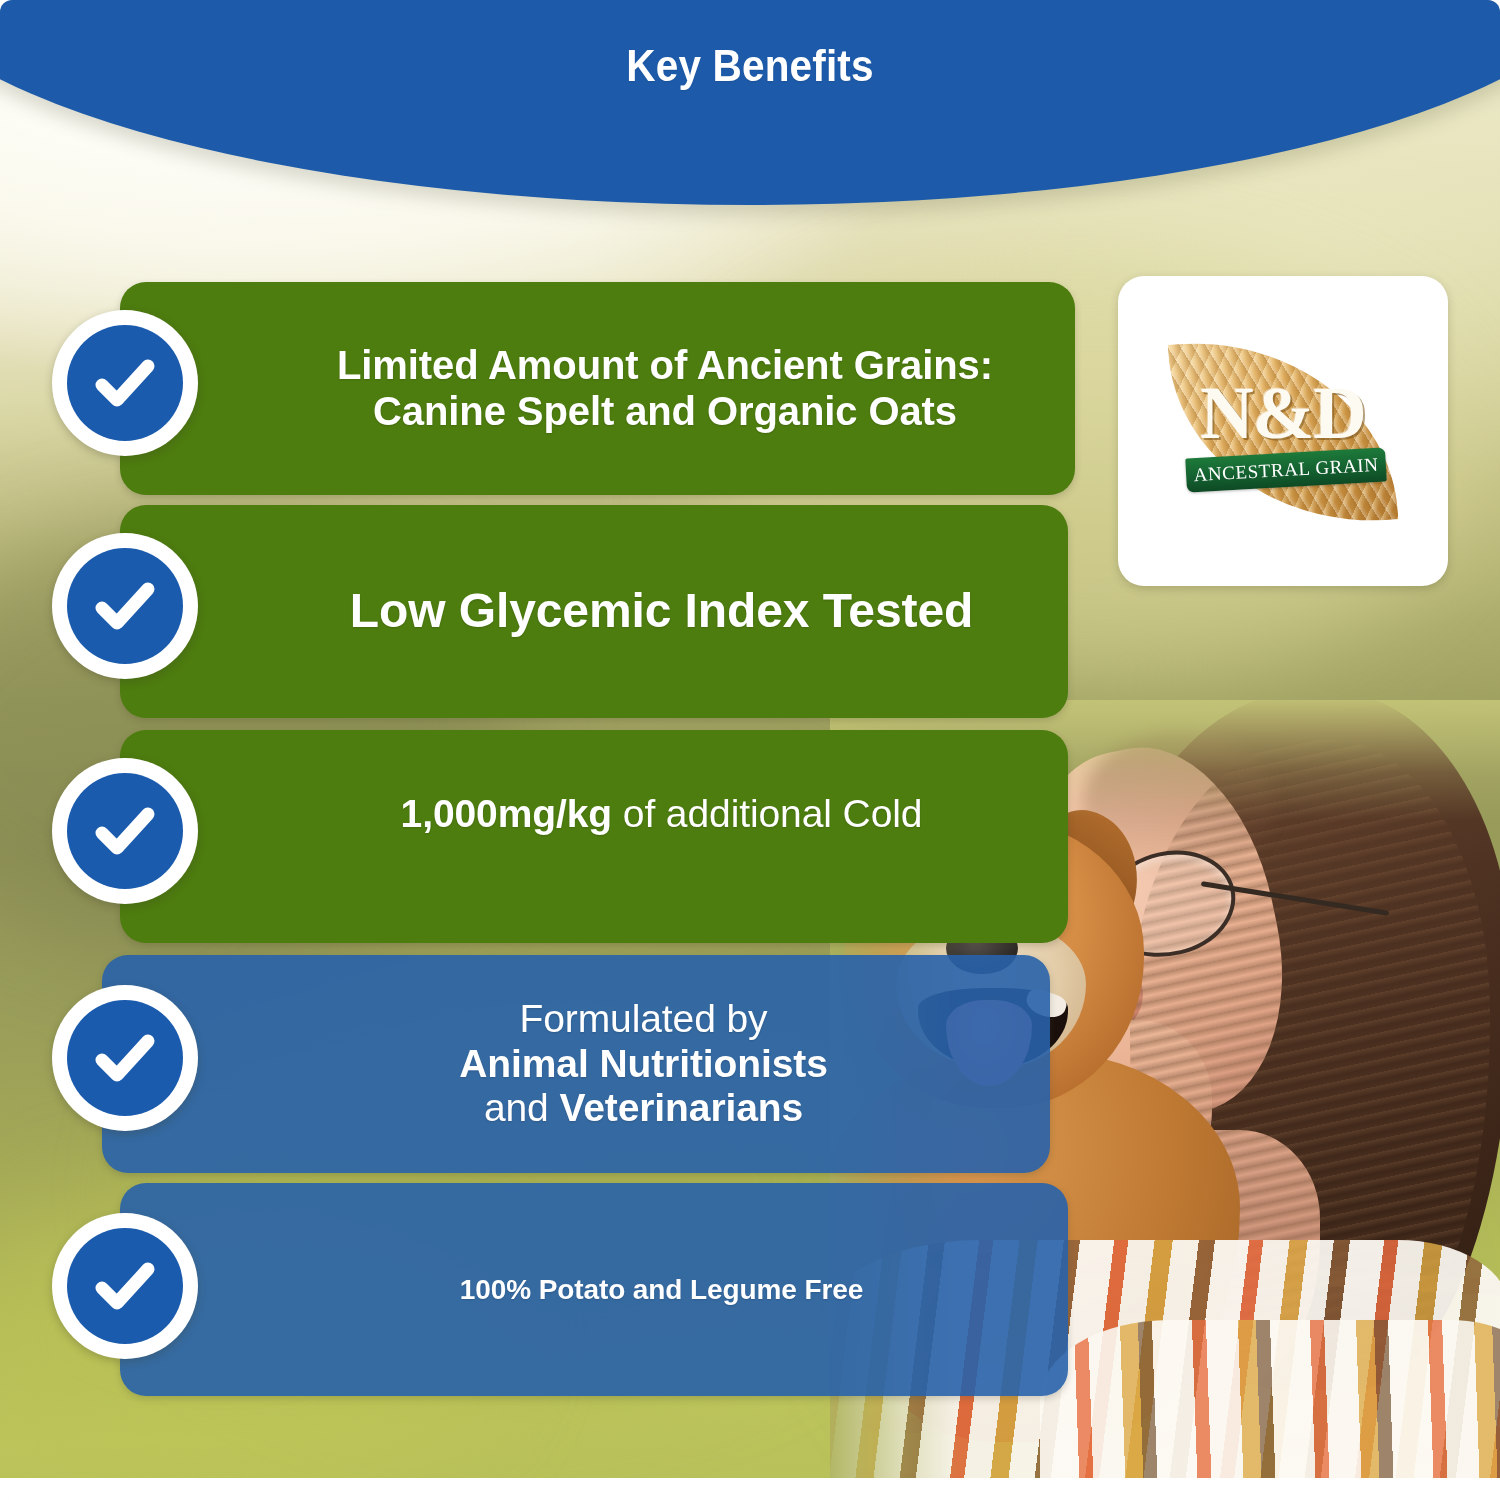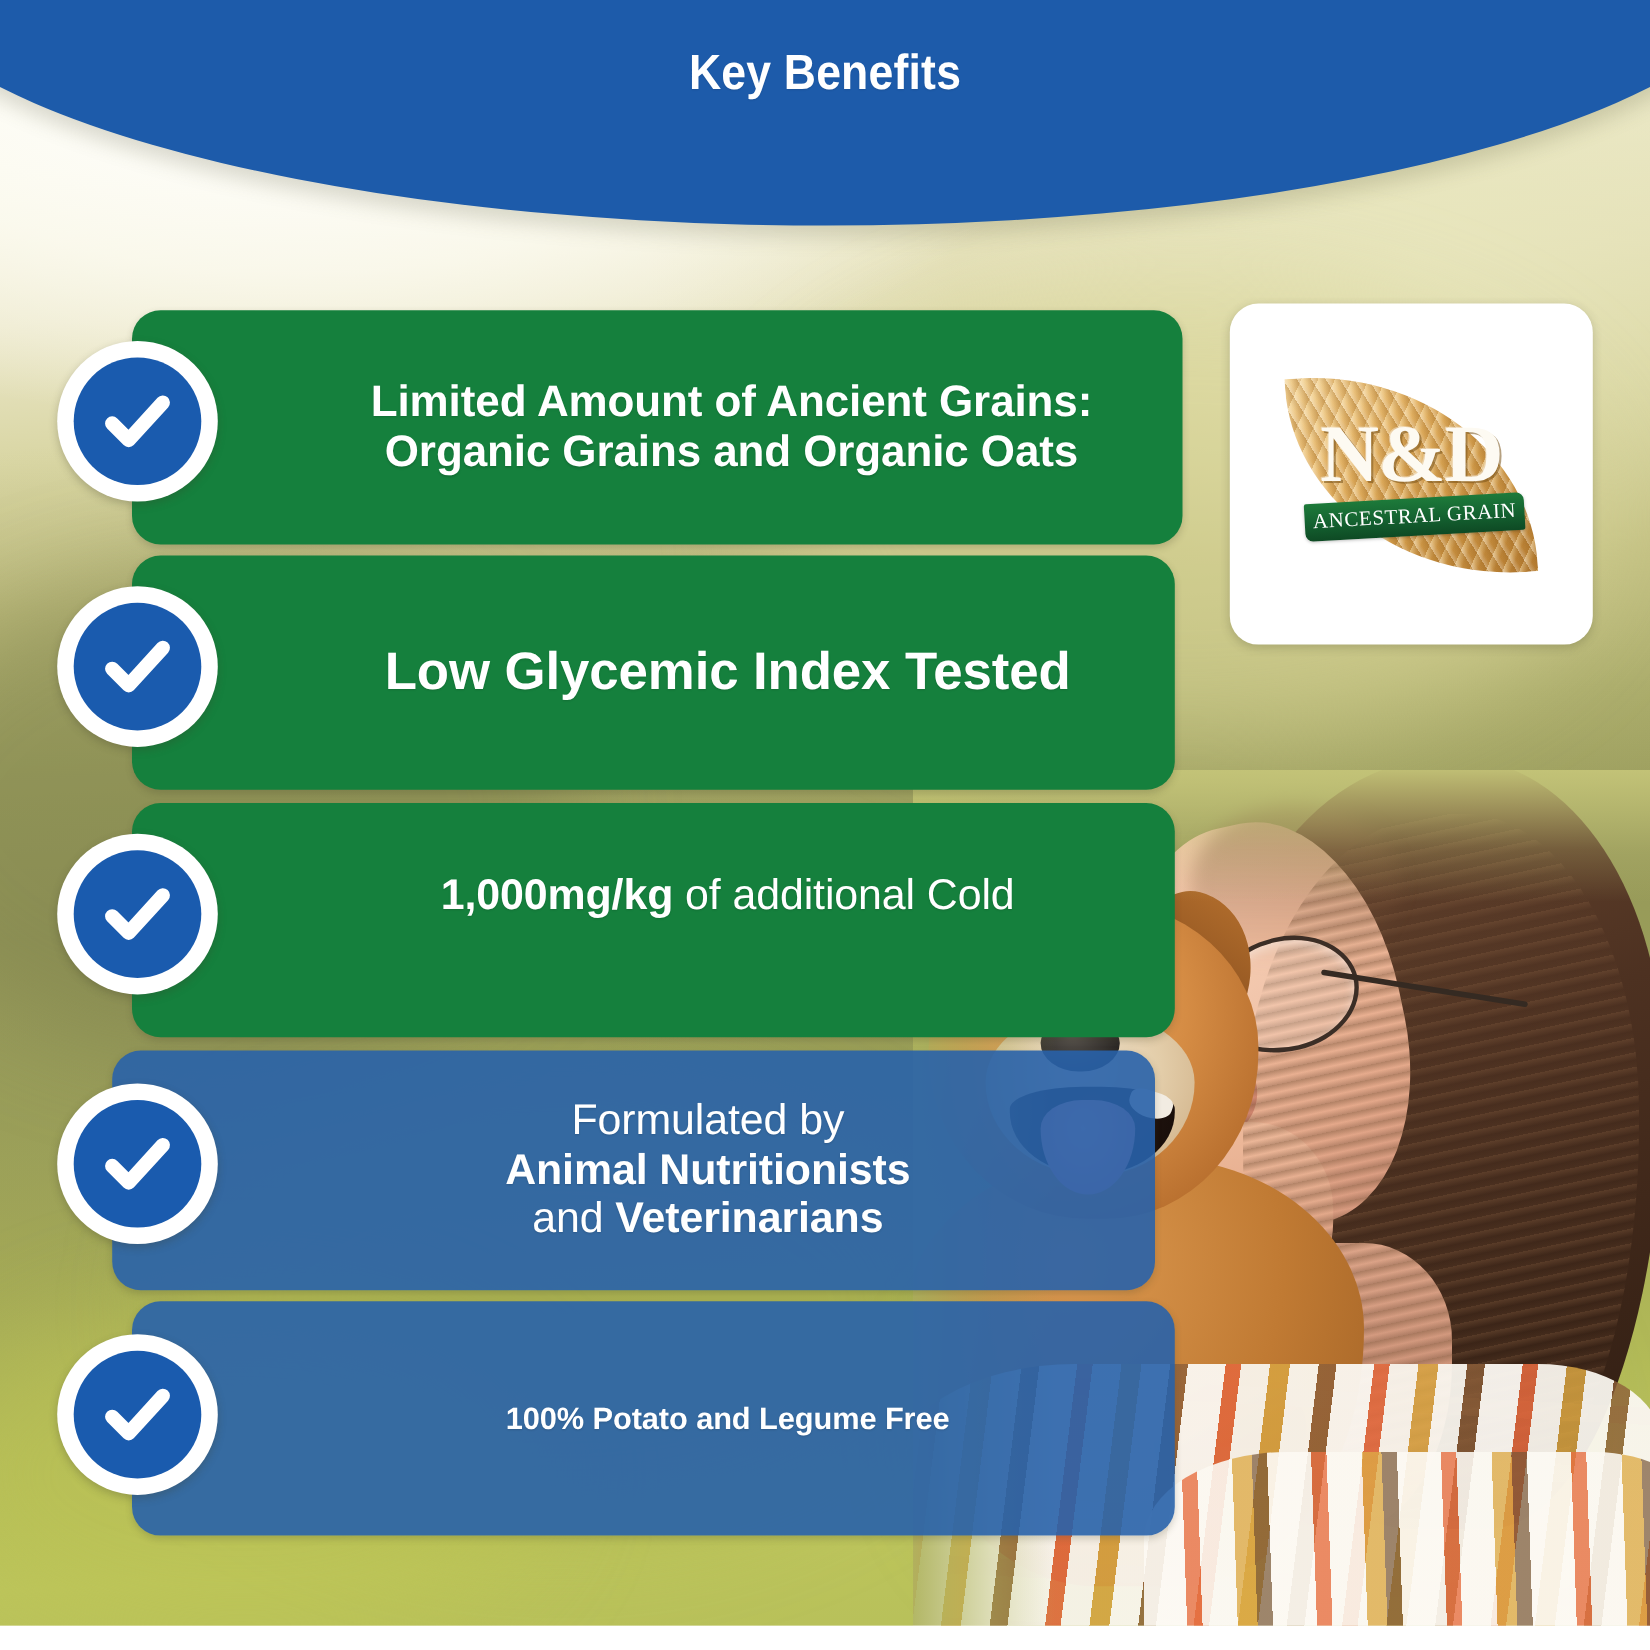--- a/index.html
+++ b/index.html
@@ -13,20 +13,21 @@
     font-family: "Liberation Sans", sans-serif;
     overflow: hidden;
   }
 
   #stage {
     position: relative;
     width: 1500px;
     height: 1500px;
     overflow: hidden;
     background: #ffffff;
+    border-radius: 12px;
   }
 
   
   .bg-photo {
     position: absolute;
     left: 0; top: 0;
     width: 1500px;
     height: 1478px;
     background:
       radial-gradient(ellipse 900px 420px at 18% 4%, rgba(255,255,255,0.96) 0%, rgba(253,252,243,0.75) 45%, rgba(250,248,225,0.0) 78%),
@@ -277,21 +278,21 @@
   }
   .photo-fade-t {
     position: absolute;
     left: 0; top: 0; width: 670px; height: 120px;
     background: linear-gradient(180deg, rgba(196,196,120,0.95) 0%, rgba(196,196,120,0.25) 60%, rgba(196,196,120,0) 100%);
   }
 
   
   .card {
     position: absolute;
-    background: #15803d;
+    background: #4d7c0f;
     border-radius: 26px;
     box-shadow: 0 3px 7px rgba(70,70,40,0.22);
     display: flex;
     align-items: center;
   }
   .card-translucent { background: rgba(40,98,170,0.90); }
   .card-text {
     width: 100%;
     text-align: center;
     color: #ffffff;
@@ -455,21 +456,21 @@
     <div class="photo-fade-t"></div>
   </div>
 
   <div class="header-banner">
     <div class="header-title">Key Benefits</div>
   </div>
 
   <div class="card" id="card-1">
     <div class="card-text">
       <span>Limited Amount of Ancient Grains:</span><br>
-      <span>Organic Grains and Organic Oats</span>
+      <span>Canine Spelt and Organic Oats</span>
     </div>
   </div>
   <div class="check-badge" id="badge-1">
     <div class="check-inner">
       <svg width="78" height="78" viewBox="0 0 78 78" aria-hidden="true">
         <path d="M16 41 L31 56 L62 22" fill="none" stroke="#ffffff" stroke-width="13" stroke-linecap="round" stroke-linejoin="round"></path>
       </svg>
     </div>
   </div>
 

